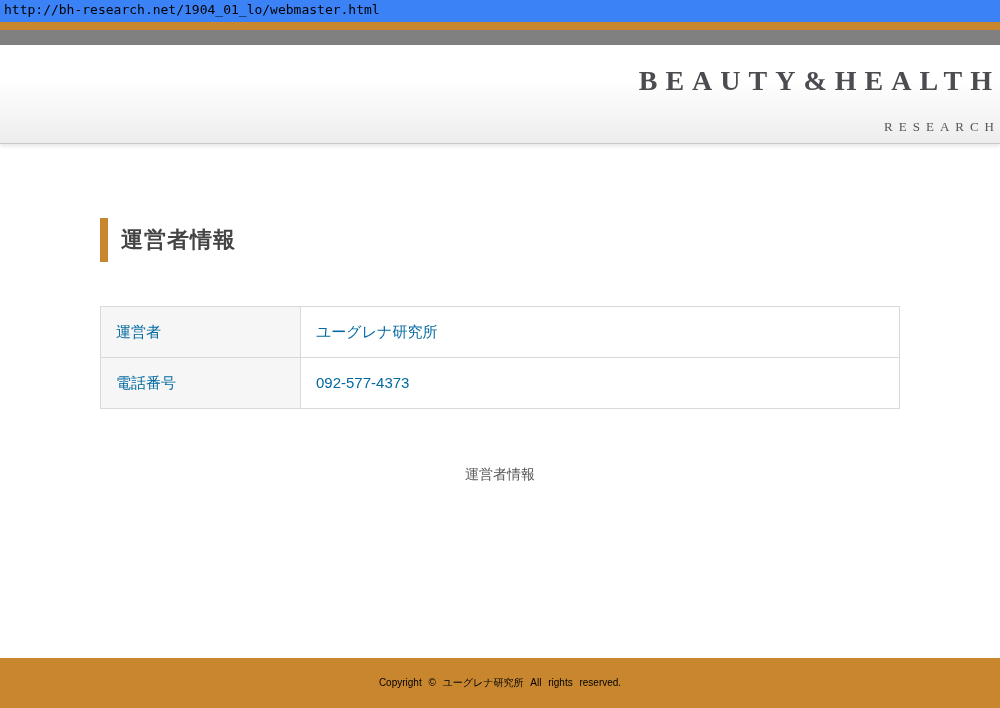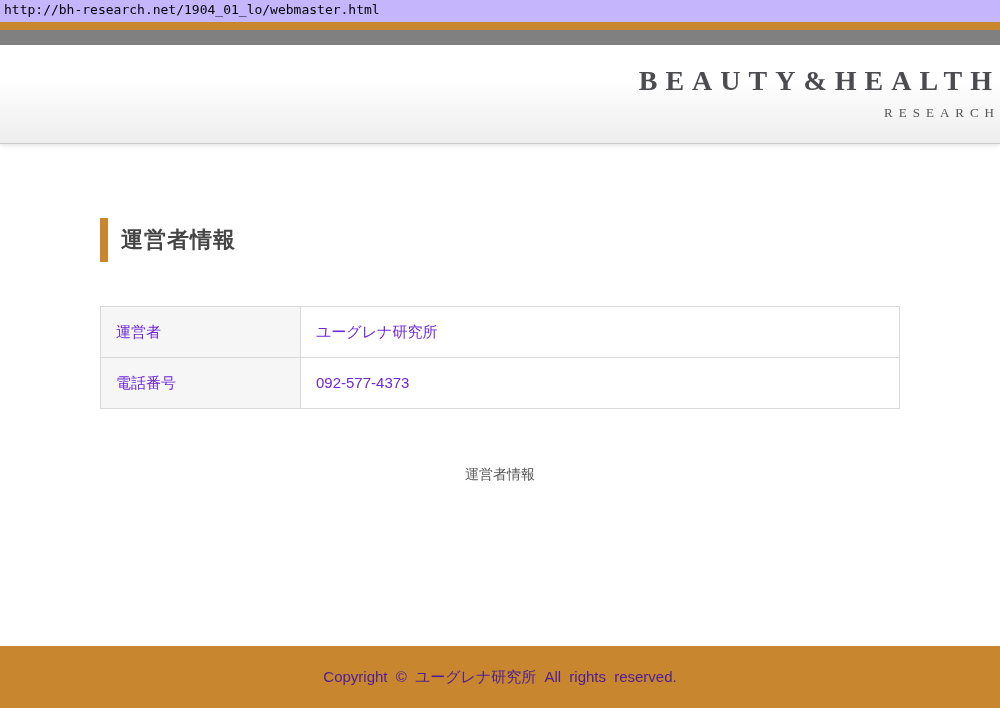--- a/index.html
+++ b/index.html
@@ -9,21 +9,21 @@
     background: #ffffff;
     color: #555555;
     display: flex;
     flex-direction: column;
     overflow: hidden;
   }
 
   
   .url-bar {
     height: 22px;
-    background: #c4b5fd;
+    background: #3b82f6;
     font-family: "DejaVu Sans Mono", monospace;
     font-size: 13px;
     color: #000000;
     line-height: 20px;
     padding-left: 4px;
     white-space: nowrap;
   }
 
   .accent-strip { height: 8px; background: #c8872e; }
   .gray-strip   { height: 15px; background: #808080; }
@@ -42,21 +42,21 @@
     font-size: 28px;
     font-weight: bold;
     letter-spacing: 8px;
     color: #4b4b50;
   }
   .logo-subtitle {
     font-family: "Liberation Serif", serif;
     font-size: 13px;
     letter-spacing: 6px;
     color: #55555a;
-    margin-top: 8px;
+    margin-top: 22px;
   }
 
   
   .main { flex: 0 0 auto; }
 
   .page-heading-block {
     margin: 74px 100px 0 100px;
     border-left: 8px solid #c8872e;
     padding-left: 13px;
     height: 44px;
@@ -68,21 +68,21 @@
     font-weight: bold;
     color: #454545;
     letter-spacing: 1px;
   }
 
   .info-table {
     width: 800px;
     margin: 44px auto 0 auto;
     border-collapse: collapse;
     font-size: 15px;
-    color: #6d28d9;
+    color: #0369a1;
   }
   .info-table th, .info-table td {
     border: 1px solid #d9d9d9;
     text-align: left;
     vertical-align: top;
     padding: 13px 15px;
     line-height: 24px;
     font-weight: normal;
   }
   .info-table th {
@@ -96,24 +96,24 @@
     font-size: 14px;
   }
   .footer-nav a {
     color: #555555;
     text-decoration: none;
     cursor: pointer;
   }
 
   .copyright-bar {
     margin-top: auto;
-    height: 62px;
+    height: 50px;
     background: #c8872e;
-    color: #4c1d95;
-    font-size: 15px;
+    color: #000000;
+    font-size: 10px;
     word-spacing: 4px;
     display: flex;
     align-items: center;
     justify-content: center;
   }
 </style>
 </head>
 <body>
 
 <div class="url-bar">http://bh-research.net/1904_01_lo/webmaster.html</div>

